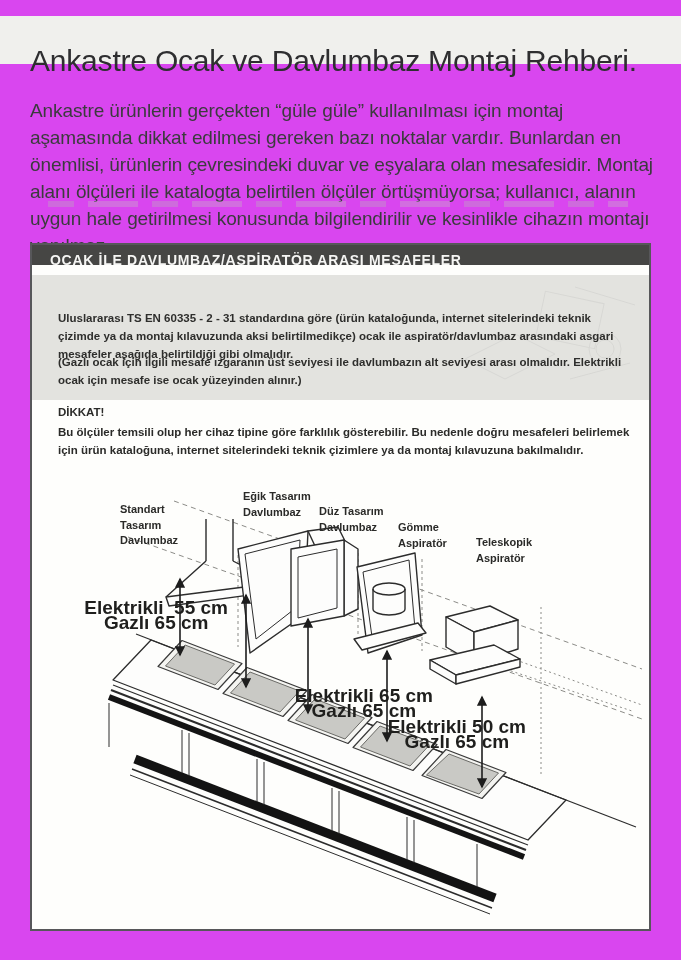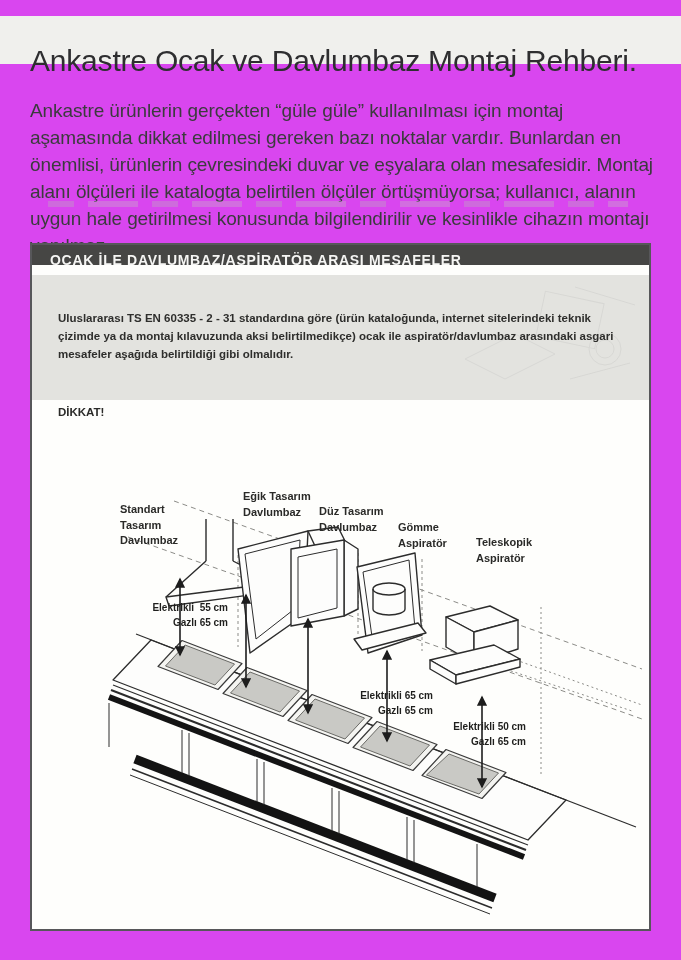--- a/index.html
+++ b/index.html
@@ -49,21 +49,21 @@
   .warning .warning-title{margin-bottom:2px;}
   .diagram{
     position:absolute;left:0;top:212px;width:617px;height:472px;
   }
   .diagram svg{position:absolute;left:0;top:0;}
   .hood-label{
     position:absolute;font-size:11px;font-weight:bold;line-height:15.5px;
     color:#2a2a28;white-space:pre-line;
   }
   .dist-label{
-    position:absolute;text-align:right;font-size:10px;font-weight:bold;
+    position:absolute;text-align:center;font-size:19px;font-weight:bold;
     line-height:15px;color:#1f1f1d;
   }
   .dist-label div{white-space:pre;}
 </style>
 </head>
 <body>
 
 <div class="page">
 
   <div class="title-band"></div>
@@ -82,24 +82,26 @@
       <svg class="panel-bleed" width="200" height="115" viewBox="0 0 200 115">
         <g fill="none" stroke="#55555a" stroke-width="1">
           <rect x="95" y="18" width="60" height="46" transform="rotate(12 125 41)"></rect>
           <circle cx="160" cy="70" r="16"></circle>
             <circle cx="160" cy="70" r="9"></circle>
           <path d="M20 80 L70 55 L110 75 L60 100 Z"></path>
           <path d="M130 8 L190 26 M125 100 L185 84"></path>
         </g>
       </svg>
       <p class="note note-1">Uluslararası TS EN 60335 - 2 - 31 standardına göre (ürün kataloğunda, internet sitelerindeki teknik çizimde ya da montaj kılavuzunda aksi belirtilmedikçe) ocak ile aspiratör/davlumbaz arasındaki asgari mesafeler aşağıda belirtildiği gibi olmalıdır.</p>
+      <p class="note note-2">(Gazlı ocak için ilgili mesafe ızgaranın üst seviyesi ile davlumbazın alt seviyesi arası olmalıdır. Elektrikli ocak için mesafe ise ocak yüzeyinden alınır.)</p>
     </div>
 
     <div class="warning">
       <div class="warning-title">DİKKAT!</div>
+      <div>Bu ölçüler temsili olup her cihaz tipine göre farklılık gösterebilir. Bu nedenle doğru mesafeleri belirlemek için ürün kataloğuna, internet sitelerindeki teknik çizimlere ya da montaj kılavuzuna bakılmalıdır.</div>
     </div>
 
     <div class="diagram">
 
       <svg width="617" height="472" viewBox="0 0 617 472">
         <defs>
           <marker id="ah" viewBox="0 0 10 10" refX="8.5" refY="5" markerWidth="6.5" markerHeight="6.5" orient="auto-start-reverse">
             <path d="M0 0 L10 5 L0 10 Z" fill="#1d1d1d"></path>
           </marker>
         </defs>

